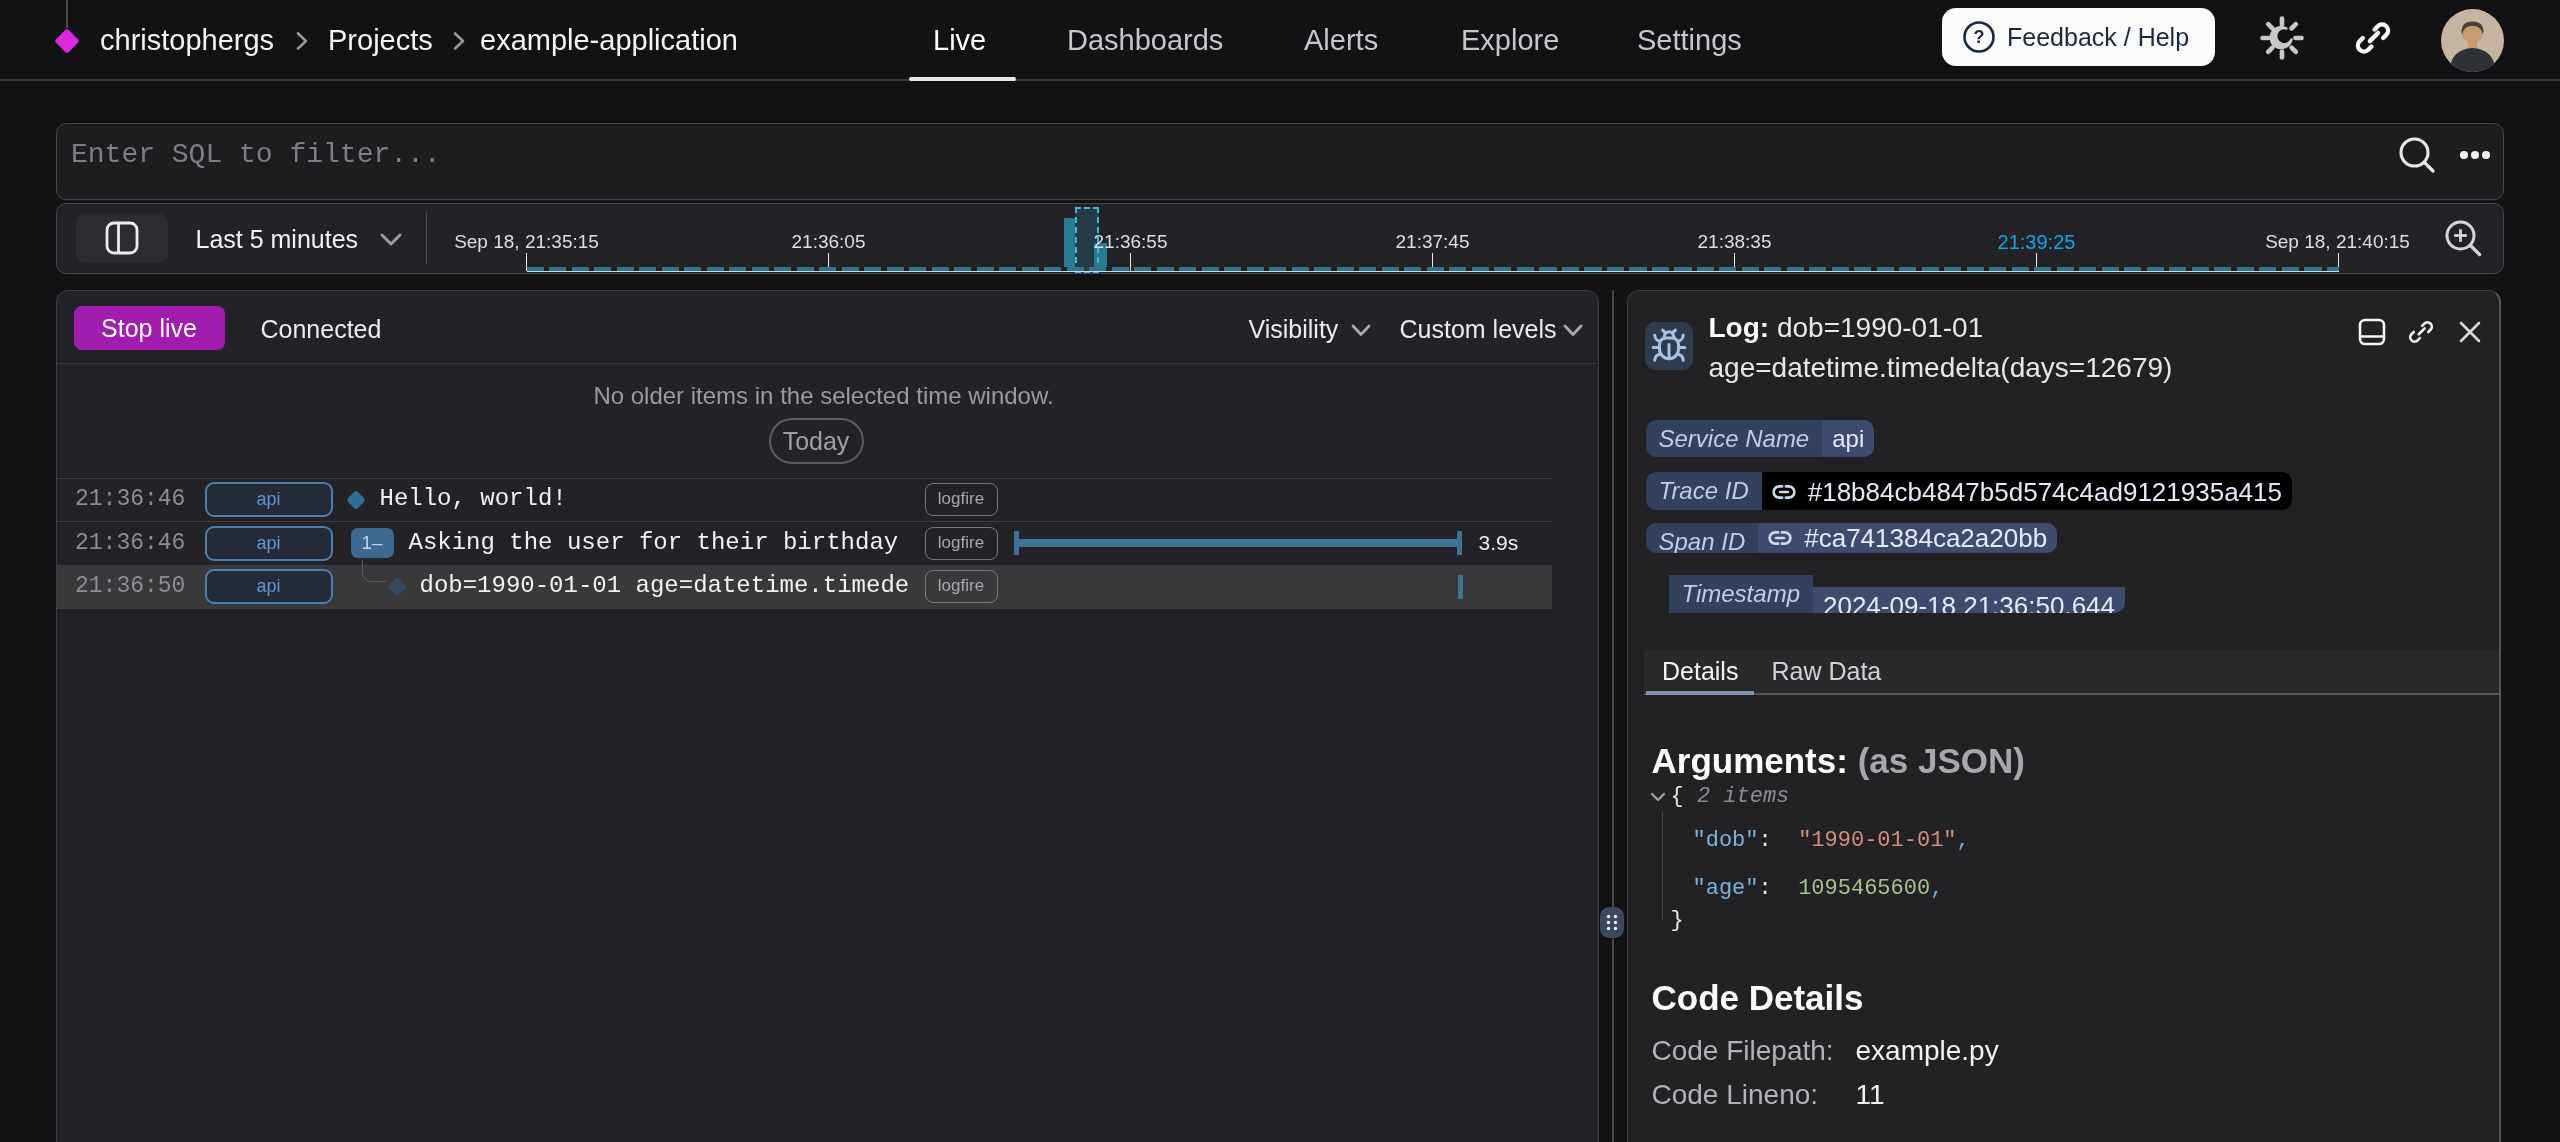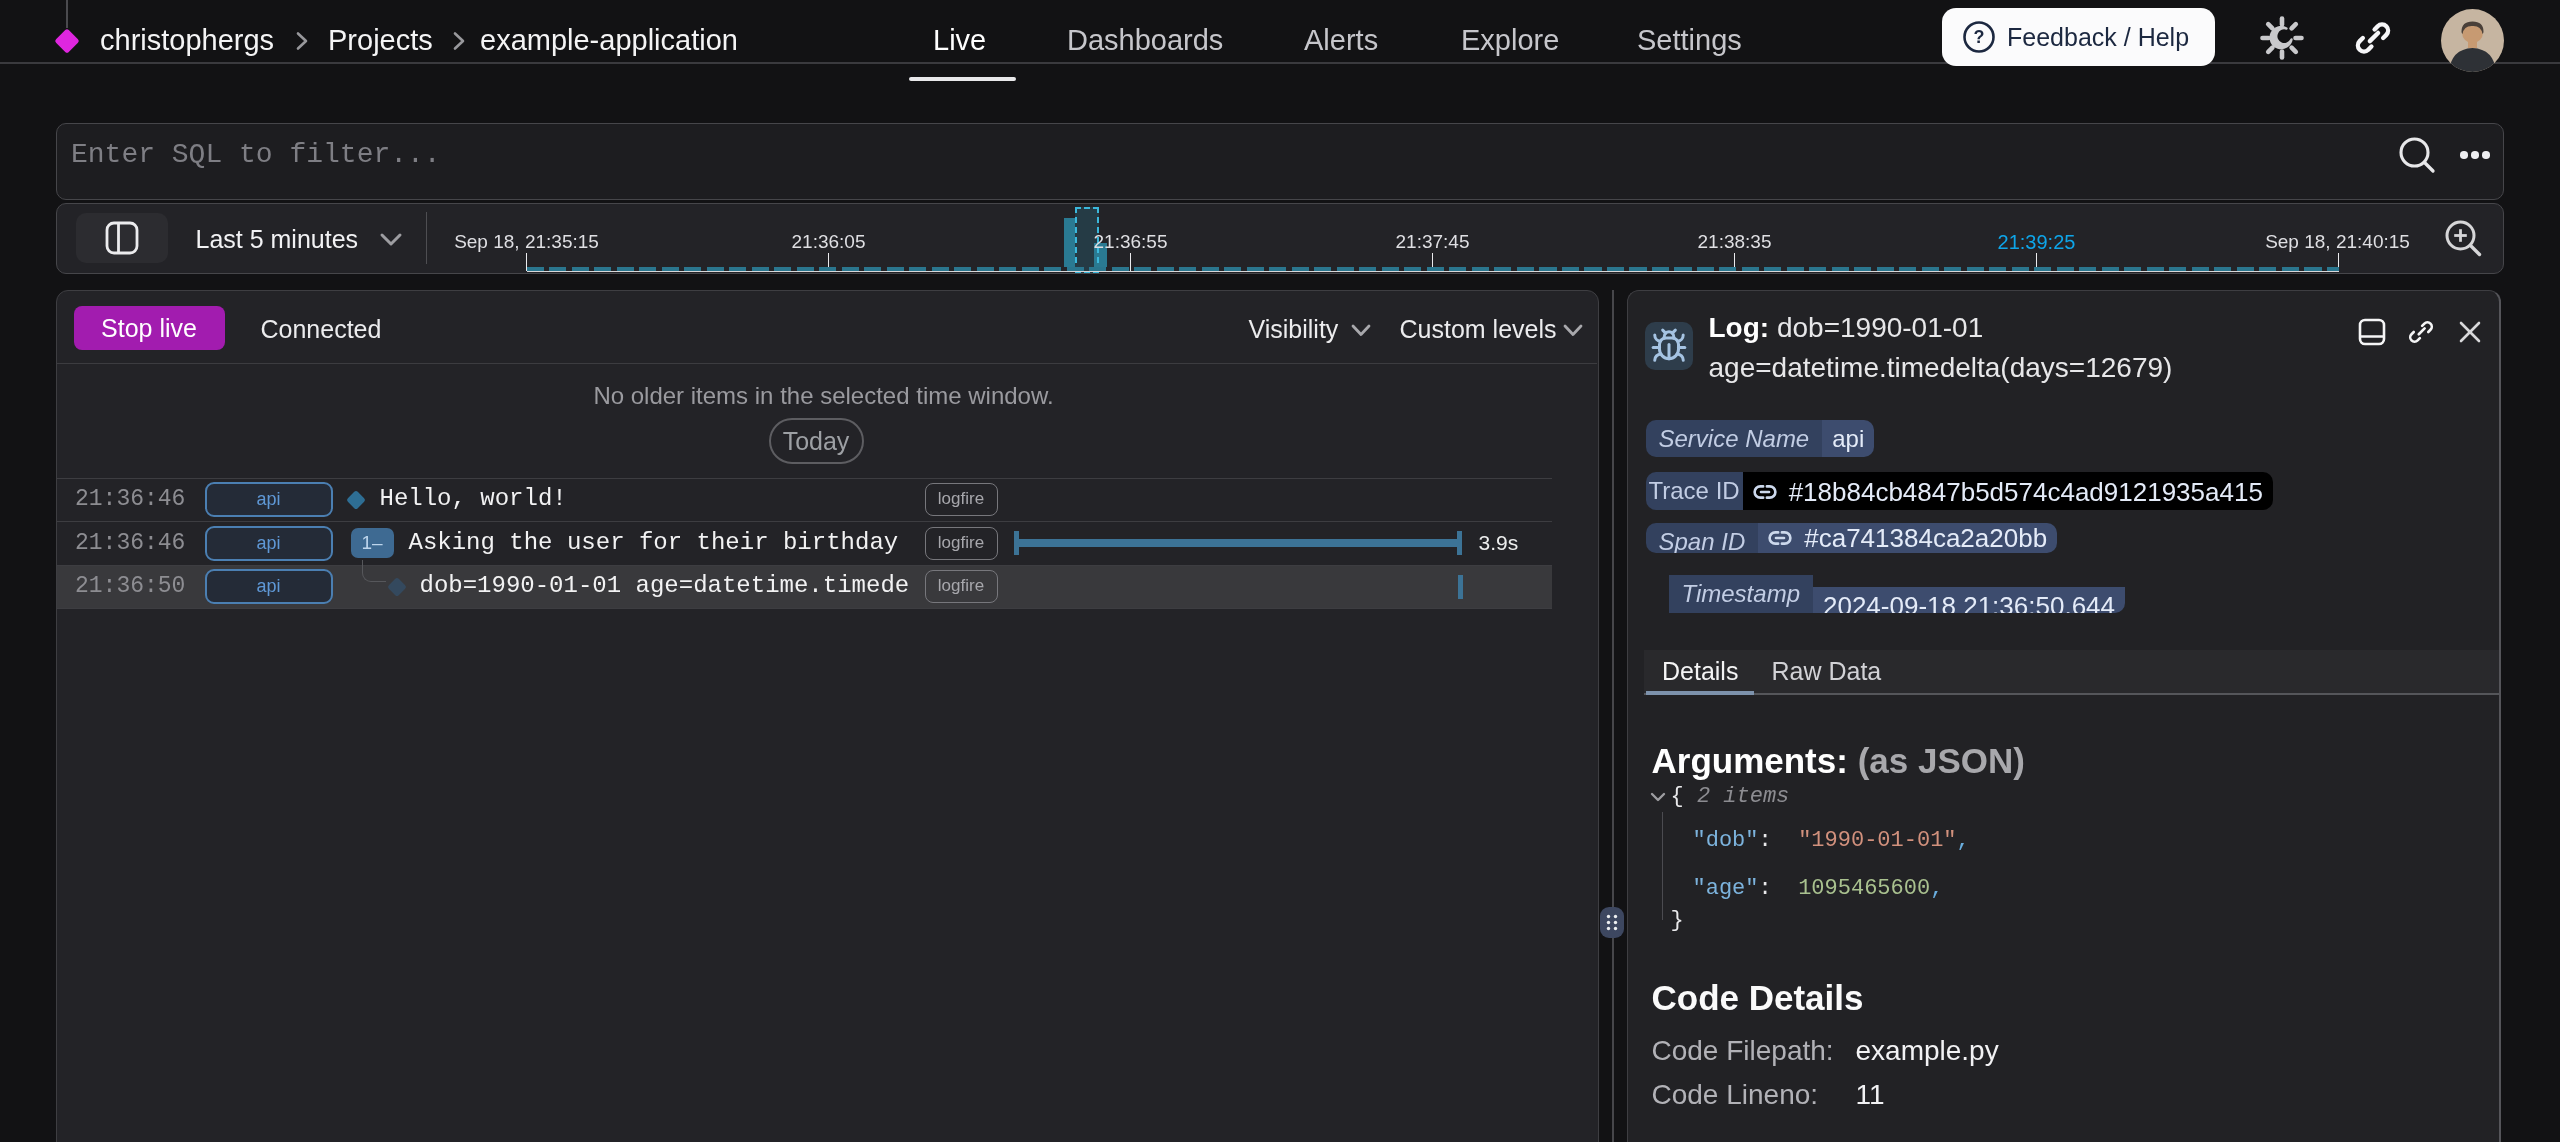--- a/index.html
+++ b/index.html
@@ -6,21 +6,21 @@
   html,body { width:2560px; height:1142px; background:#121214; overflow:hidden; }
   body { font-family:"Liberation Sans", sans-serif; }
   .mono { font-family:"Liberation Mono", monospace; }
   #root { position:relative; width:2560px; height:1142px; background:#121214; }
   .abs { position:absolute; }
 </style>
 </head>
 <body>
 <div id="root">
 
-  <div class="abs" id="navbar" style="left:0;top:0;width:2560px;height:64px;background:#121214;border-bottom:2px solid #3a3a3e;">
+  <div class="abs" id="navbar" style="left:0;top:0;width:2560px;height:81px;background:#121214;border-bottom:2px solid #3a3a3e;">
     <div class="abs" style="left:66px;top:0;width:1.5px;height:28px;background:#4a4a4e;"></div>
     <div class="abs" style="left:57.5px;top:32px;width:18px;height:18px;background:#df26df;border-radius:2.5px;transform:rotate(45deg);"></div>
     <div class="abs" style="left:100px;top:24px;font-size:29px;color:#f4f4f5;font-weight:500;">christophergs</div>
     <svg class="abs" style="left:294px;top:30px;" width="16" height="22" viewBox="0 0 16 22">
         <polyline points="4,3.5 12,11 4,18.5" fill="none" stroke="#98989c" stroke-width="2.6" stroke-linecap="round" stroke-linejoin="round"></polyline>
       </svg>
     <div class="abs" style="left:328px;top:24px;font-size:29px;color:#f4f4f5;font-weight:500;">Projects</div>
     <svg class="abs" style="left:451px;top:30px;" width="16" height="22" viewBox="0 0 16 22">
         <polyline points="4,3.5 12,11 4,18.5" fill="none" stroke="#98989c" stroke-width="2.6" stroke-linecap="round" stroke-linejoin="round"></polyline>
       </svg>
@@ -236,21 +236,21 @@
         <line x1="5" y1="5" x2="23" y2="23"></line>
         <line x1="23" y1="5" x2="5" y2="23"></line>
       </g>
     </svg>
 
     <div class="abs" style="left:17.5px;top:129px;height:37px;border-radius:10px;overflow:hidden;display:flex;font-size:24px;">
       <div style="background:#33415e;color:#c2cde4;font-style:italic;padding:0 13px;line-height:37px;">Service Name</div>
       <div style="background:#3d4c6e;color:#e4ebf8;padding:0 10px;line-height:37px;">api</div>
     </div>
     <div class="abs" style="left:17.5px;top:180.5px;height:38px;border-radius:10px;overflow:hidden;display:flex;font-size:24px;">
-      <div style="background:#33415e;color:#c2cde4;padding:0 3px;line-height:38px;">Trace ID</div>
+      <div style="background:#33415e;color:#c2cde4;font-style:italic;padding:0 13px;line-height:38px;">Trace ID</div>
       <div style="background:#000000;color:#e4ebf8;padding:2px 10px 0 7px;line-height:38px;display:flex;align-items:center;">
         <svg width="30" height="30" viewBox="0 0 24 24" style="margin-right:9px;">
             <g fill="none" stroke="#ccd8ec" stroke-width="2.1" stroke-linecap="round">
               <path d="M10.5 7.5 H 8.2 a 4.5 4.5 0 0 0 0 9 h 2.3"></path>
               <path d="M13.5 7.5 h 2.3 a 4.5 4.5 0 0 1 0 9 h -2.3"></path>
               <path d="M8.8 12 h 6.4"></path>
             </g>
           </svg>
         <span style="font-size:26px;">#18b84cb4847b5d574c4ad9121935a415</span>
       </div>

